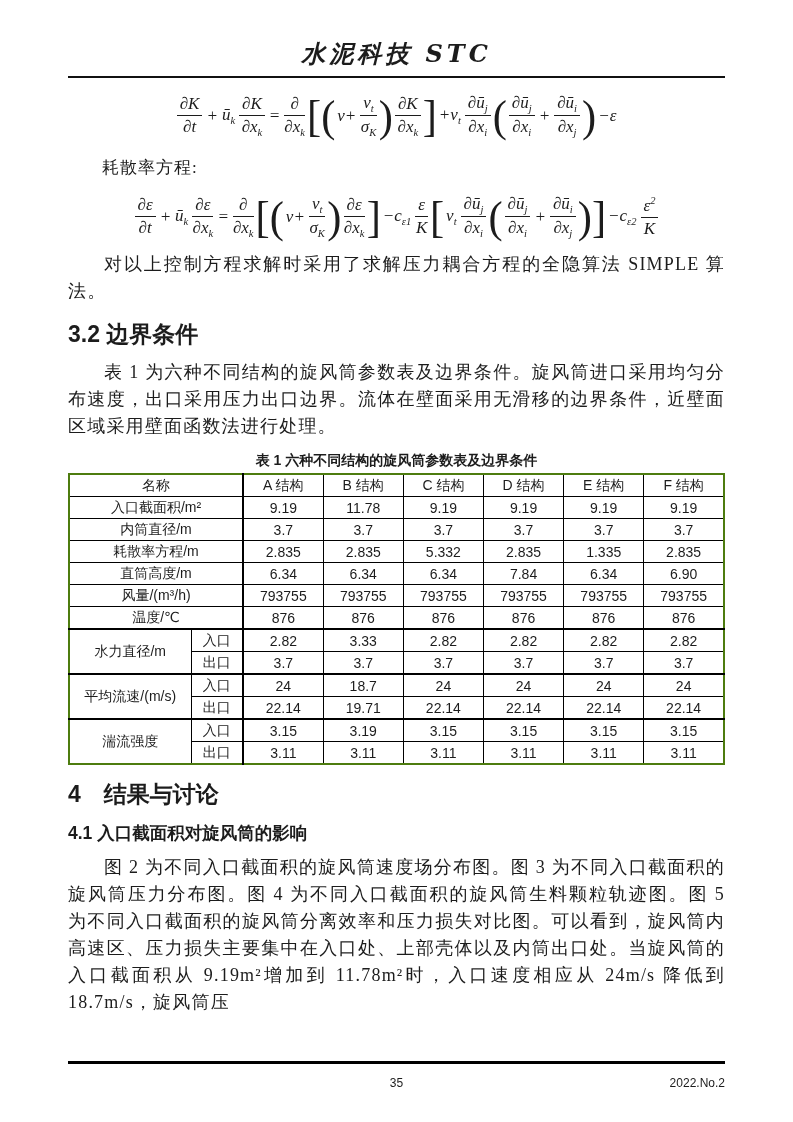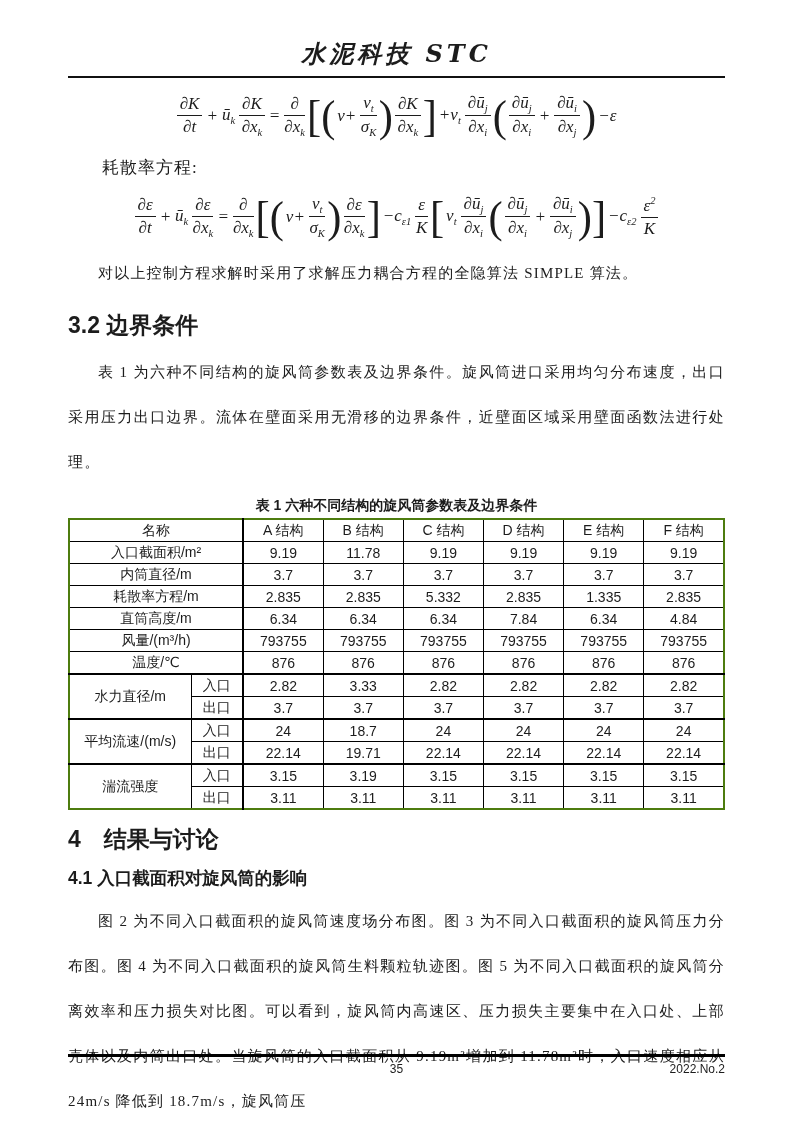--- a/index.html
+++ b/index.html
@@ -53,23 +53,23 @@
   .eq-label {
     margin:14px 0 0 0;
     font-size:17px;
     text-indent:2em;
     letter-spacing:1px;
   }
 
   
   p.body {
     margin:8px 0 0 0;
-    font-size:15px;
+    font-size:18px;
     letter-spacing:1.2px;
-    line-height:45px;
+    line-height:27px;
     text-align:justify;
     text-indent:2em;
   }
   h2.sec {
     margin:12px 0 0 0;
     font-size:23px;
     font-weight:bold;
     font-family:"Liberation Sans","DejaVu Sans",sans-serif;
     line-height:1.5;
   }
@@ -105,23 +105,23 @@
     padding:0 2px;
     font-weight:normal;
     overflow:hidden;
   }
   table.params .sep { border-right:2px solid #000; }
   table.params tr.group-start td { border-top:2px solid #000; }
 
   
   .footer {
     position:absolute;
-    left:68px; right:68px; bottom:42px;
+    left:68px; right:68px; bottom:28px;
     border-top:3px solid #000;
-    padding-top:5px;
+    padding-top:12px;
     height:18px;
     font-family:"Liberation Sans","DejaVu Sans",sans-serif;
     font-size:12px;
   }
   .footer .page-num { position:absolute; left:50%; transform:translateX(-50%); }
   .footer .issue { position:absolute; right:0; }
 </style>
 </head>
 <body>
 
@@ -297,21 +297,21 @@
           <td>1.335</td>
           <td>2.835</td>
         </tr>
         <tr>
           <td class="sep" colspan="2">直筒高度/m</td>
           <td>6.34</td>
           <td>6.34</td>
           <td>6.34</td>
           <td>7.84</td>
           <td>6.34</td>
-          <td>4.84</td>
+          <td>6.90</td>
         </tr>
         <tr>
           <td class="sep" colspan="2">风量/(m³/h)</td>
           <td>793755</td>
           <td>793755</td>
           <td>793755</td>
           <td>793755</td>
           <td>793755</td>
           <td>793755</td>
         </tr>

